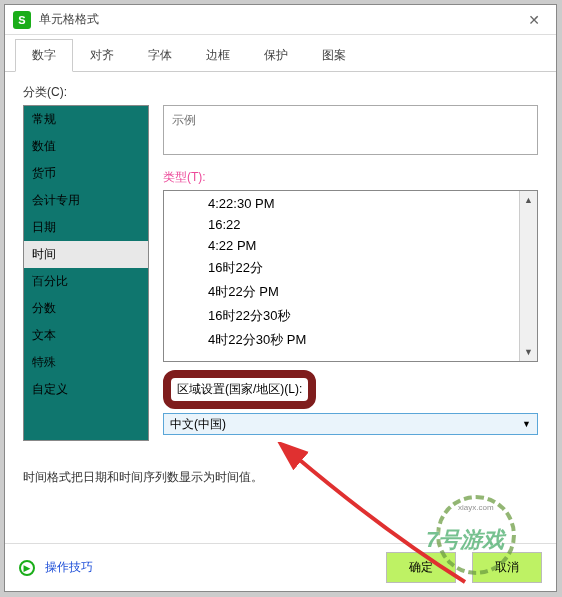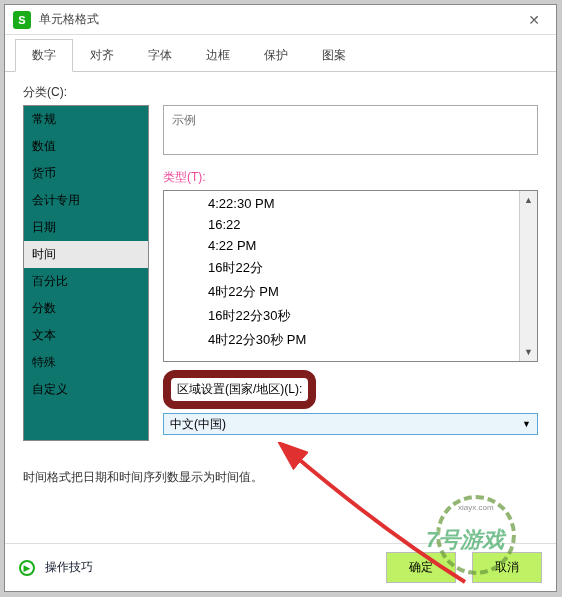--- a/index.html
+++ b/index.html
@@ -26,21 +26,21 @@
 .type-item { padding: 3px 8px; font-size: 13px; margin-left: 36px; }
 .scroll { width: 18px; background: #f0f0f0; border-left: 1px solid #ccc; display: flex; flex-direction: column; }
 .scroll-btn { height: 18px; display: flex; align-items: center; justify-content: center; font-size: 9px; color: #555; cursor: pointer; }
 .scroll-track { flex: 1; }
 .locale-label-wrap { border: 8px solid #7f1d1d; padding: 3px 6px; margin-top: 8px; display: inline-block; border-radius: 12px; }
 .locale-select { width: 100%; height: 22px; border: 1px solid #5aa6d8; background: #eaf4fb; padding: 0 6px; margin-top: 4px; display: flex; align-items: center; justify-content: space-between; cursor: pointer; }
 .select-arrow { font-size: 9px; }
 .desc { margin-top: 28px; color: #333; }
 .footer { height: 48px; border-top: 1px solid #ddd; display: flex; align-items: center; padding: 0 14px; gap: 10px; }
 .tips-icon { width: 16px; height: 16px; border: 2px solid #1aad19; border-radius: 50%; display: flex; align-items: center; justify-content: center; color: #1aad19; font-size: 9px; }
-.tips-text { color: #0f172a; flex: 1; cursor: pointer; }
+.tips-text { color: #1d4ed8; flex: 1; cursor: pointer; }
 .btn { padding: 6px 22px; border: 1px solid #bbb; background: #bef264; cursor: pointer; margin-left: 6px; }
 .arrow-annot { position: absolute; pointer-events: none; }
 .watermark { position: absolute; right: 6px; bottom: 14px; width: 140px; height: 90px; opacity: 0.72; pointer-events: none; }
 .wm-circle { position: absolute; left: 20px; top: 2px; width: 80px; height: 80px; border-radius: 50%; border: 4px dashed #6a9b3f; }
 .wm-text { position: absolute; left: 10px; top: 32px; font-size: 22px; font-weight: bold; font-style: italic; color: #4a6; text-shadow: 0 0 3px #fff; }
 .wm-sub { position: absolute; left: 42px; top: 10px; font-size: 8px; color: #666; }
 </style>
 </head>
 <body>
 

